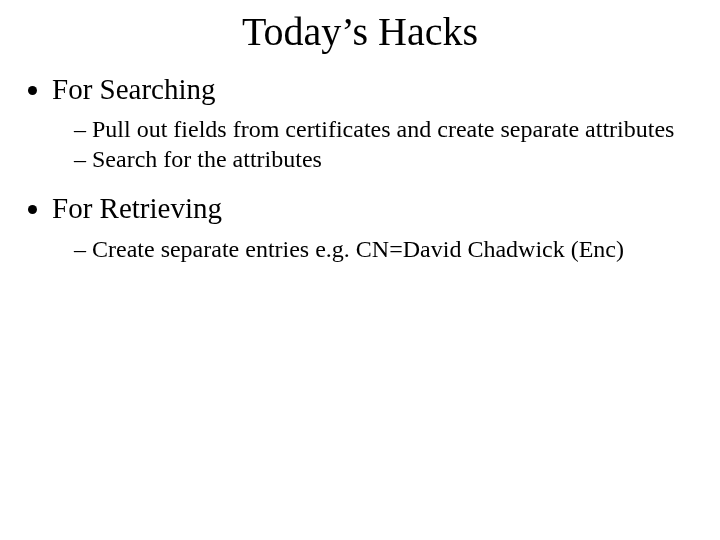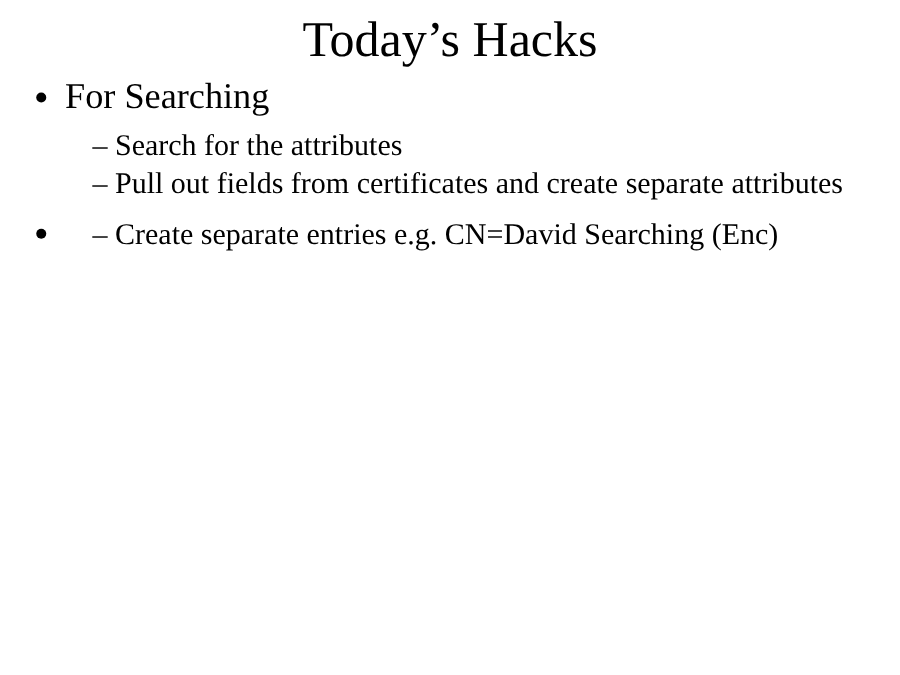--- a/index.html
+++ b/index.html
@@ -24,21 +24,21 @@
     margin: 0 0 6px 0;
     font-weight: normal;
   }
   ul.level1 {
     list-style: disc;
     margin: 0;
     padding-left: 32px;
   }
   ul.level1 > li {
     font-size: 29px;
-    margin-top: 6px;
+    margin-top: 18px;
     margin-bottom: 2px;
     line-height: 1.15;
   }
   ul.level2 {
     list-style: none;
     margin: 8px 0 4px 0;
     padding-left: 22px;
   }
   ul.level2 > li {
     font-size: 24px;
@@ -54,23 +54,24 @@
 </head>
 <body>
 
 <div class="slide">
   <h1 class="title">Today’s Hacks</h1>
 
   <ul class="level1">
     <li>
       <span>For Searching</span>
       <ul class="level2">
+        <li><span class="dash">– </span><span>Pull out fields from certificates and create separate attributes</span></li>
         <li><span class="dash">– </span><span>Search for the attributes</span></li>
-        <li><span class="dash">– </span><span>Pull out fields from certificates and create separate attributes</span></li>
       </ul>
     </li>
     <li>
+      <span>For Retrieving</span>
       <ul class="level2">
-        <li><span class="dash">– </span><span>Create separate entries e.g. CN=David Searching (Enc)</span></li>
+        <li><span class="dash">– </span><span>Create separate entries e.g. CN=David Chadwick (Enc)</span></li>
       </ul>
     </li>
   </ul>
 </div>
 
 </body></html>

